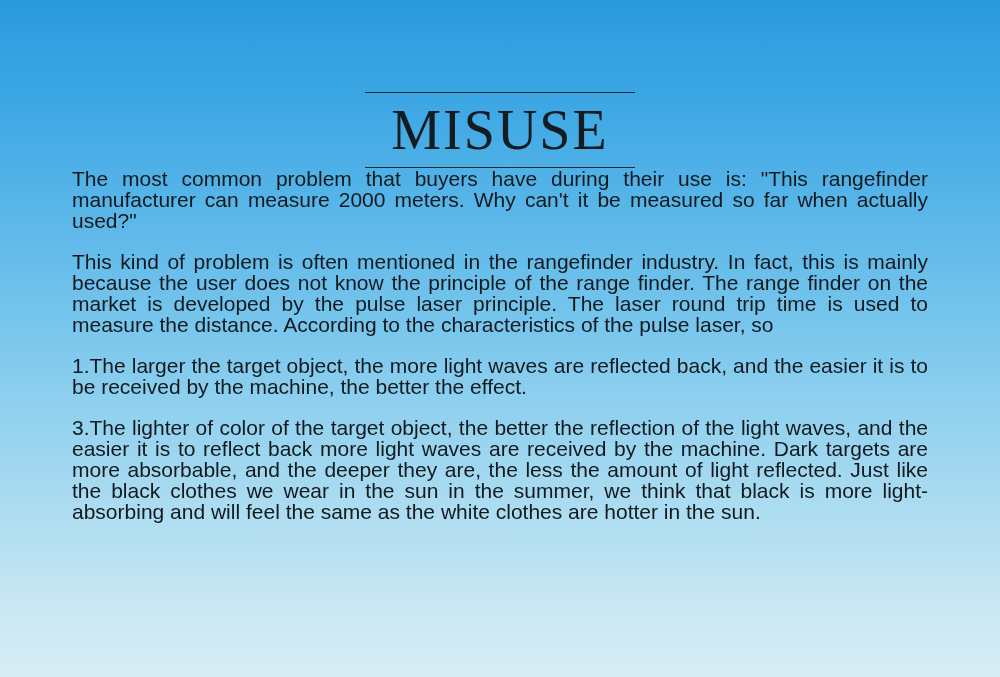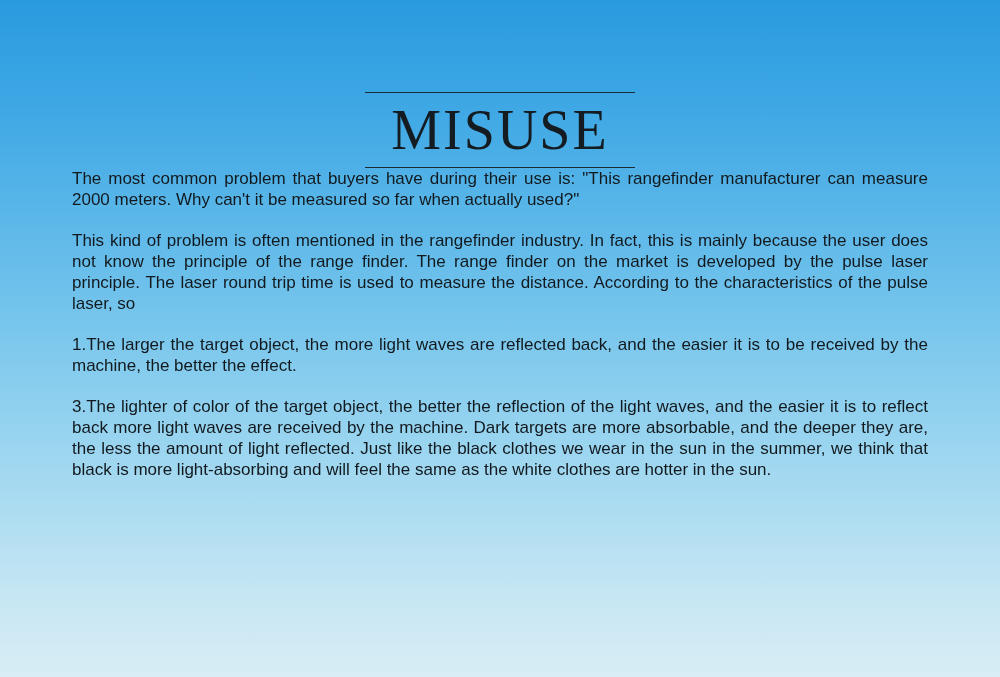--- a/index.html
+++ b/index.html
@@ -52,21 +52,21 @@
     font-weight: 400;
   }
   .content {
     position: absolute;
     top: 168px;
     left: 72px;
     width: 856px;
   }
   .para {
     color: #121a1f;
-    font-size: 17px;
+    font-size: 21px;
     line-height: 21px;
     text-align: justify;
     margin: 0 0 20px 0;
     font-family: "Liberation Sans", sans-serif;
   }
   .para:last-child { margin-bottom: 0; }
   .para.nojustify { text-align: left; }
 </style>
 </head>
 <body>

